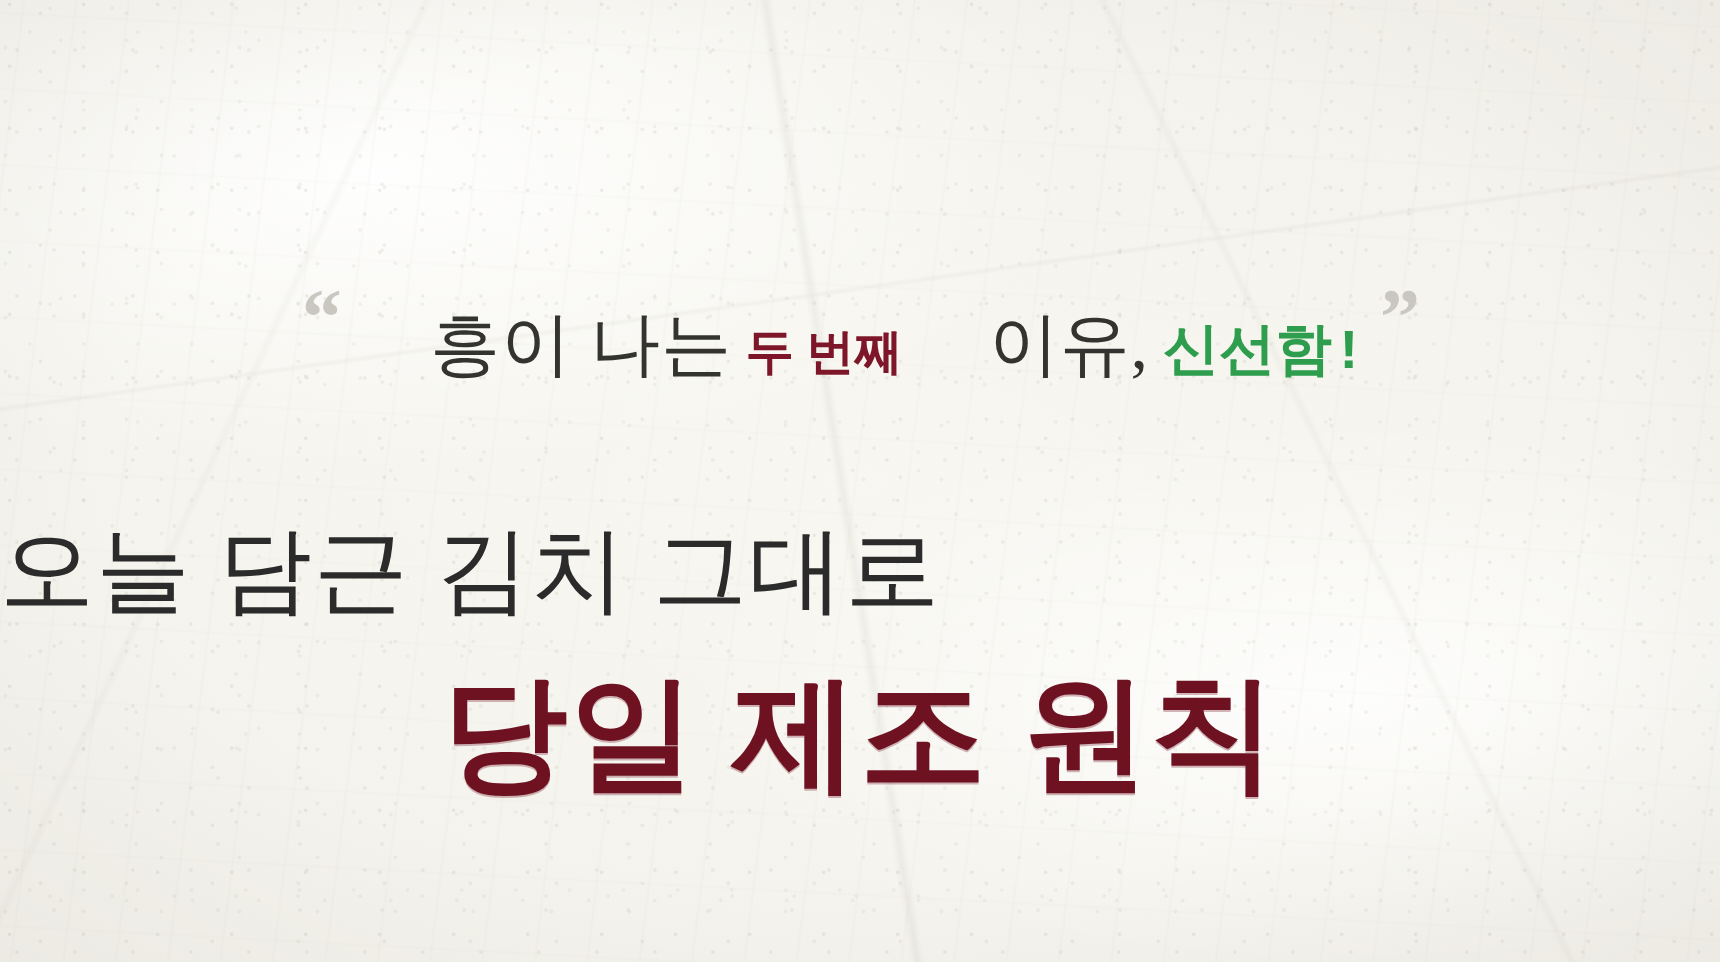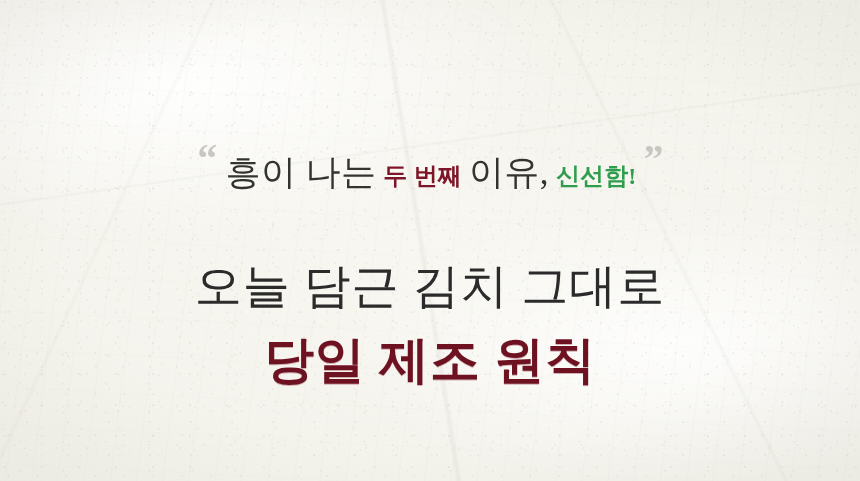--- a/index.html
+++ b/index.html
@@ -114,66 +114,67 @@
   }
   .quote-open  { margin-right: 9px; }
   .quote-close { margin-left: 7px; }
 
   .sub-plain {
     font-family: "Liberation Serif", "DejaVu Serif", serif;
     font-size: 35px;
     font-weight: 400;
     color: #333330;
     letter-spacing: 0.012em;
+    margin-left: 36px;
   }
 
   .sub-accent-red {
     font-family: "Liberation Serif", "DejaVu Serif", serif;
     font-size: 24px;
     font-weight: 700;
     color: #7d1628;
     letter-spacing: 0.006em;
   }
 
   .sub-accent-green {
-    font-family: Liberation Serif, serif;
-    font-size: 24px;
+    font-family: Liberation Mono, monospace;
+    font-size: 28px;
     font-weight: 700;
     color: #2e9e4e;
     letter-spacing: 0.006em;
   }
 
   .sp { display: inline-block; width: 7px; }
 
   
   .headline-top {
     position: absolute;
     top: 261px;
     left: 0;
     right: 0;
-    text-align: center;
+    text-align: left;
     white-space: nowrap;
     font-family: "Liberation Serif", "DejaVu Serif", serif;
     font-size: 47px;
     font-weight: 500;
     color: #2b2b2b;
     letter-spacing: 0.022em;
     line-height: 1.08;
   }
 
   
   .headline-bottom {
     position: absolute;
     top: 333px;
     left: 0;
     right: 0;
     text-align: center;
     white-space: nowrap;
     font-family: "Liberation Serif", "DejaVu Serif", serif;
-    font-size: 50px;
+    font-size: 63px;
     font-weight: 700;
     color: #6e1222;
     letter-spacing: 0.018em;
     line-height: 1.08;
     text-shadow: 0 1px 0 rgba(110,18,34,0.30);
   }
 </style>
 </head>
 <body>
 

